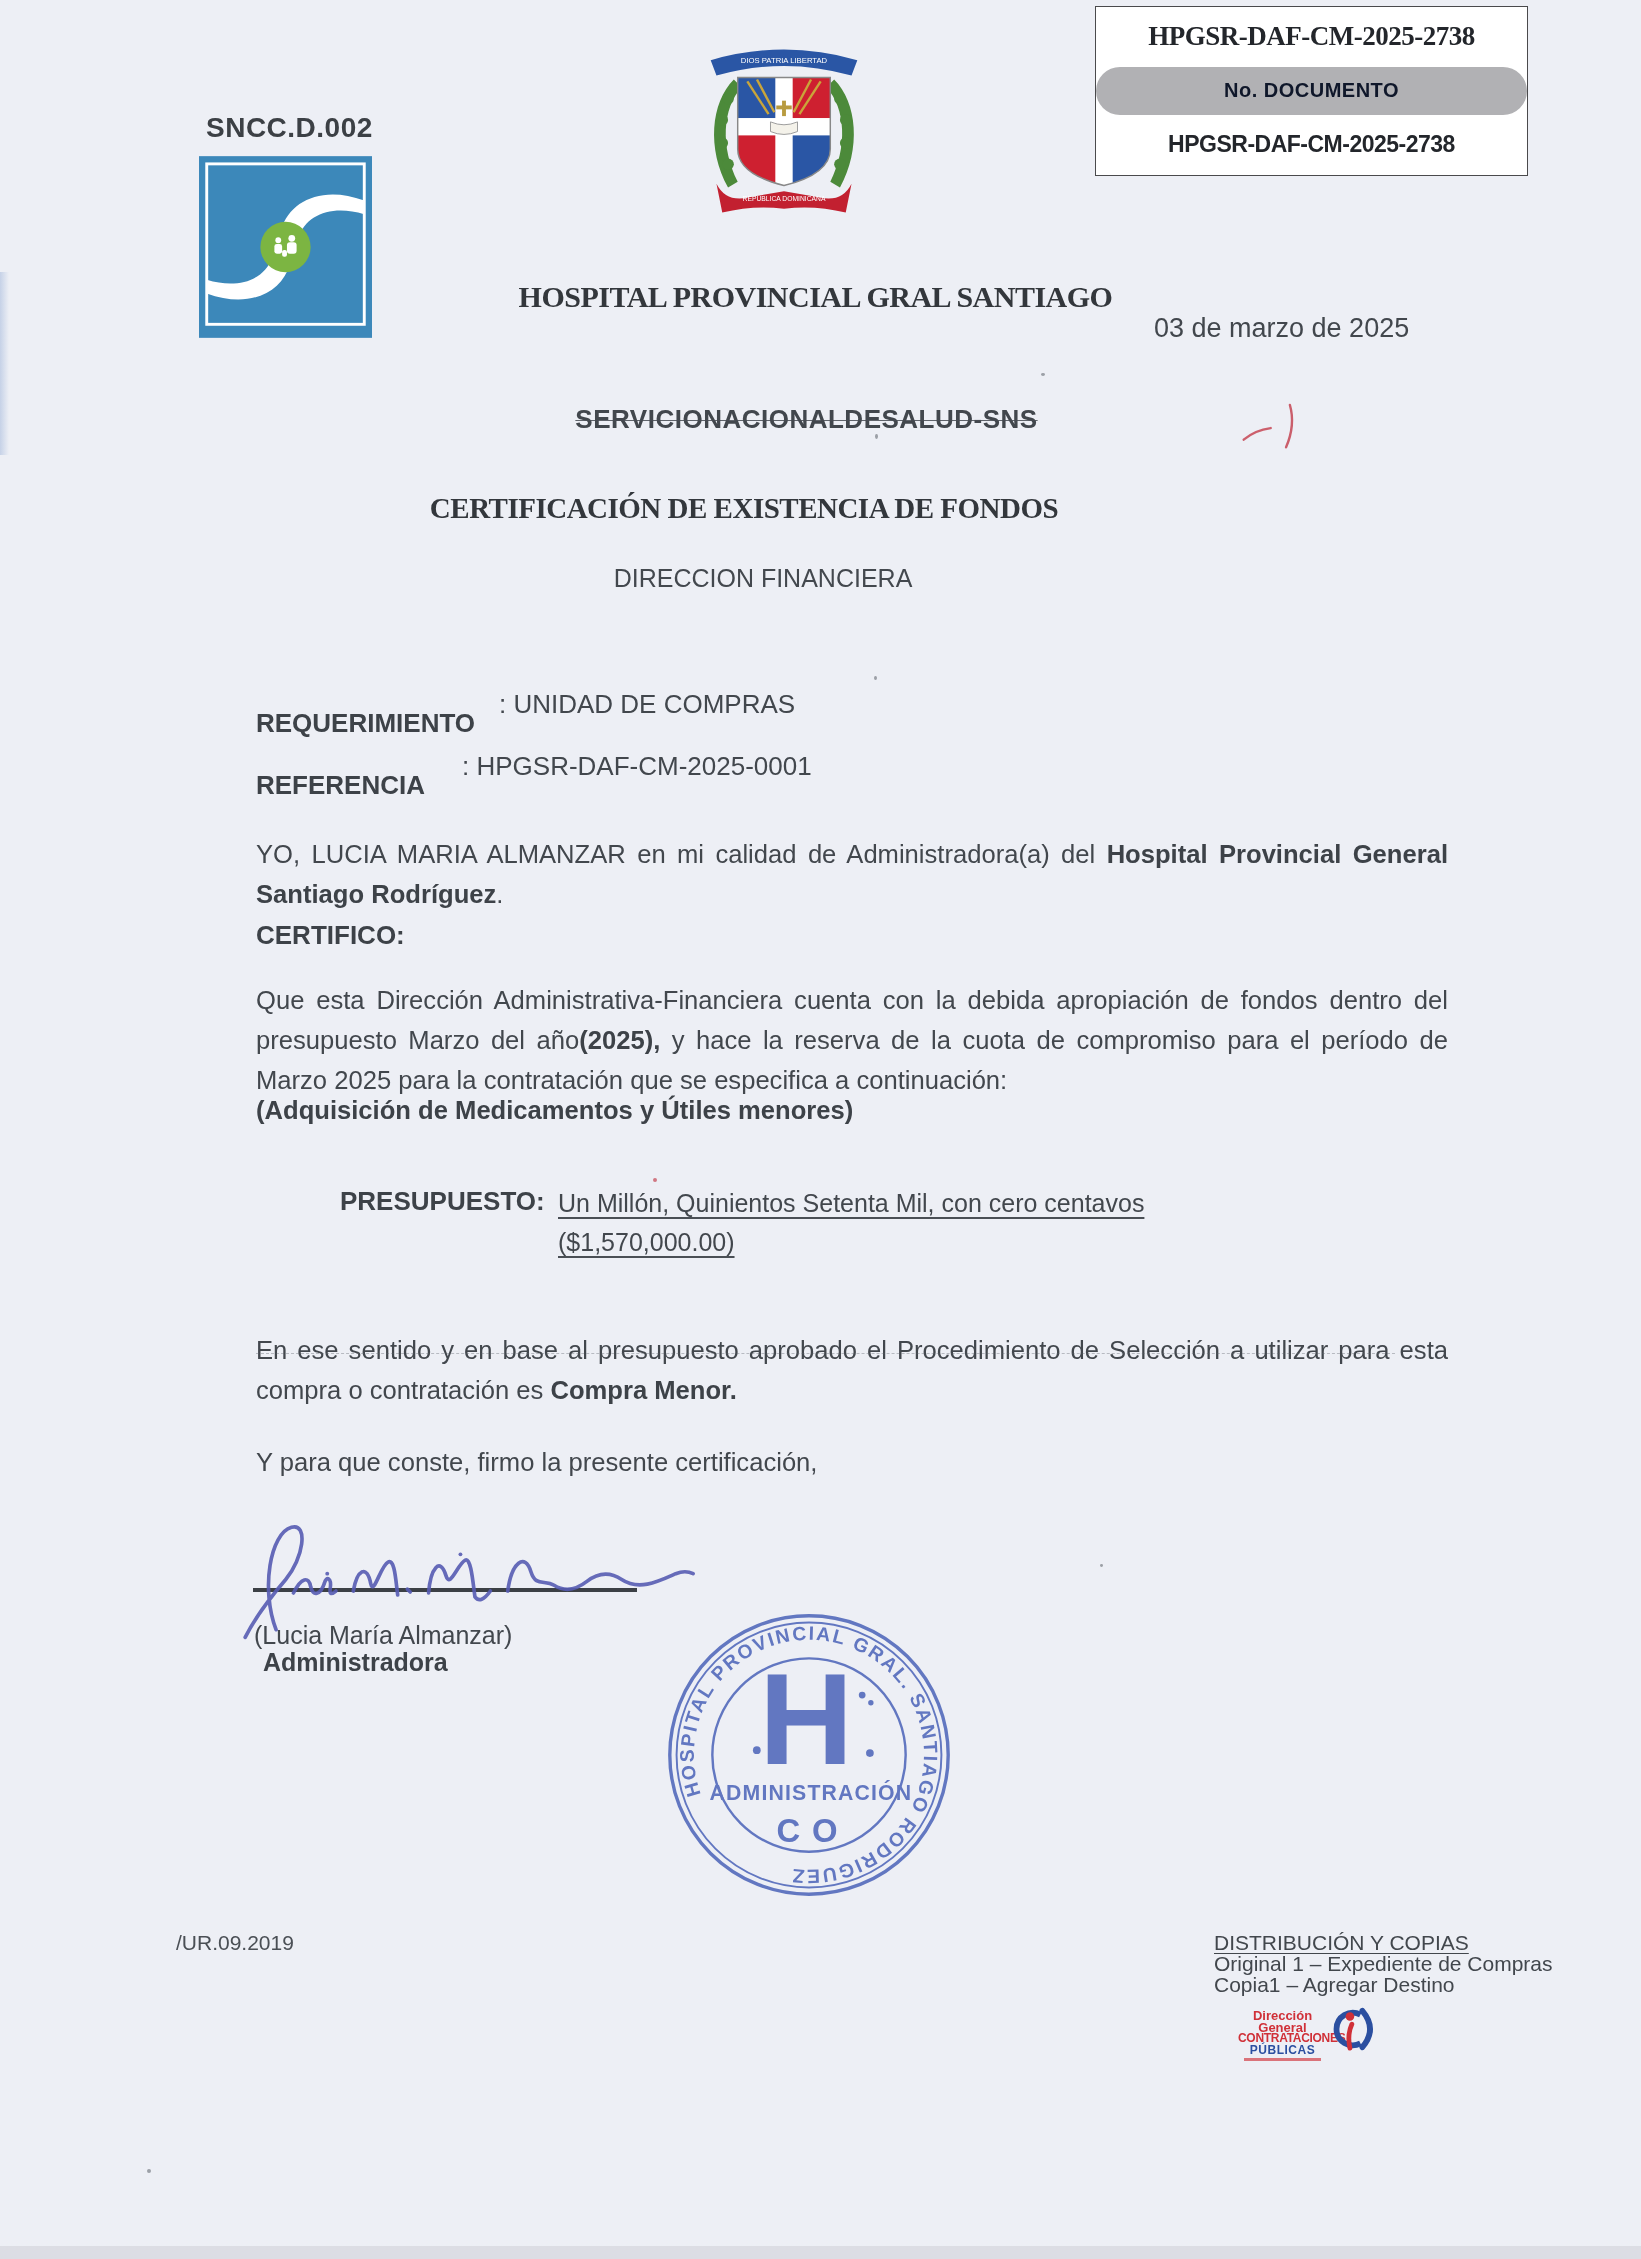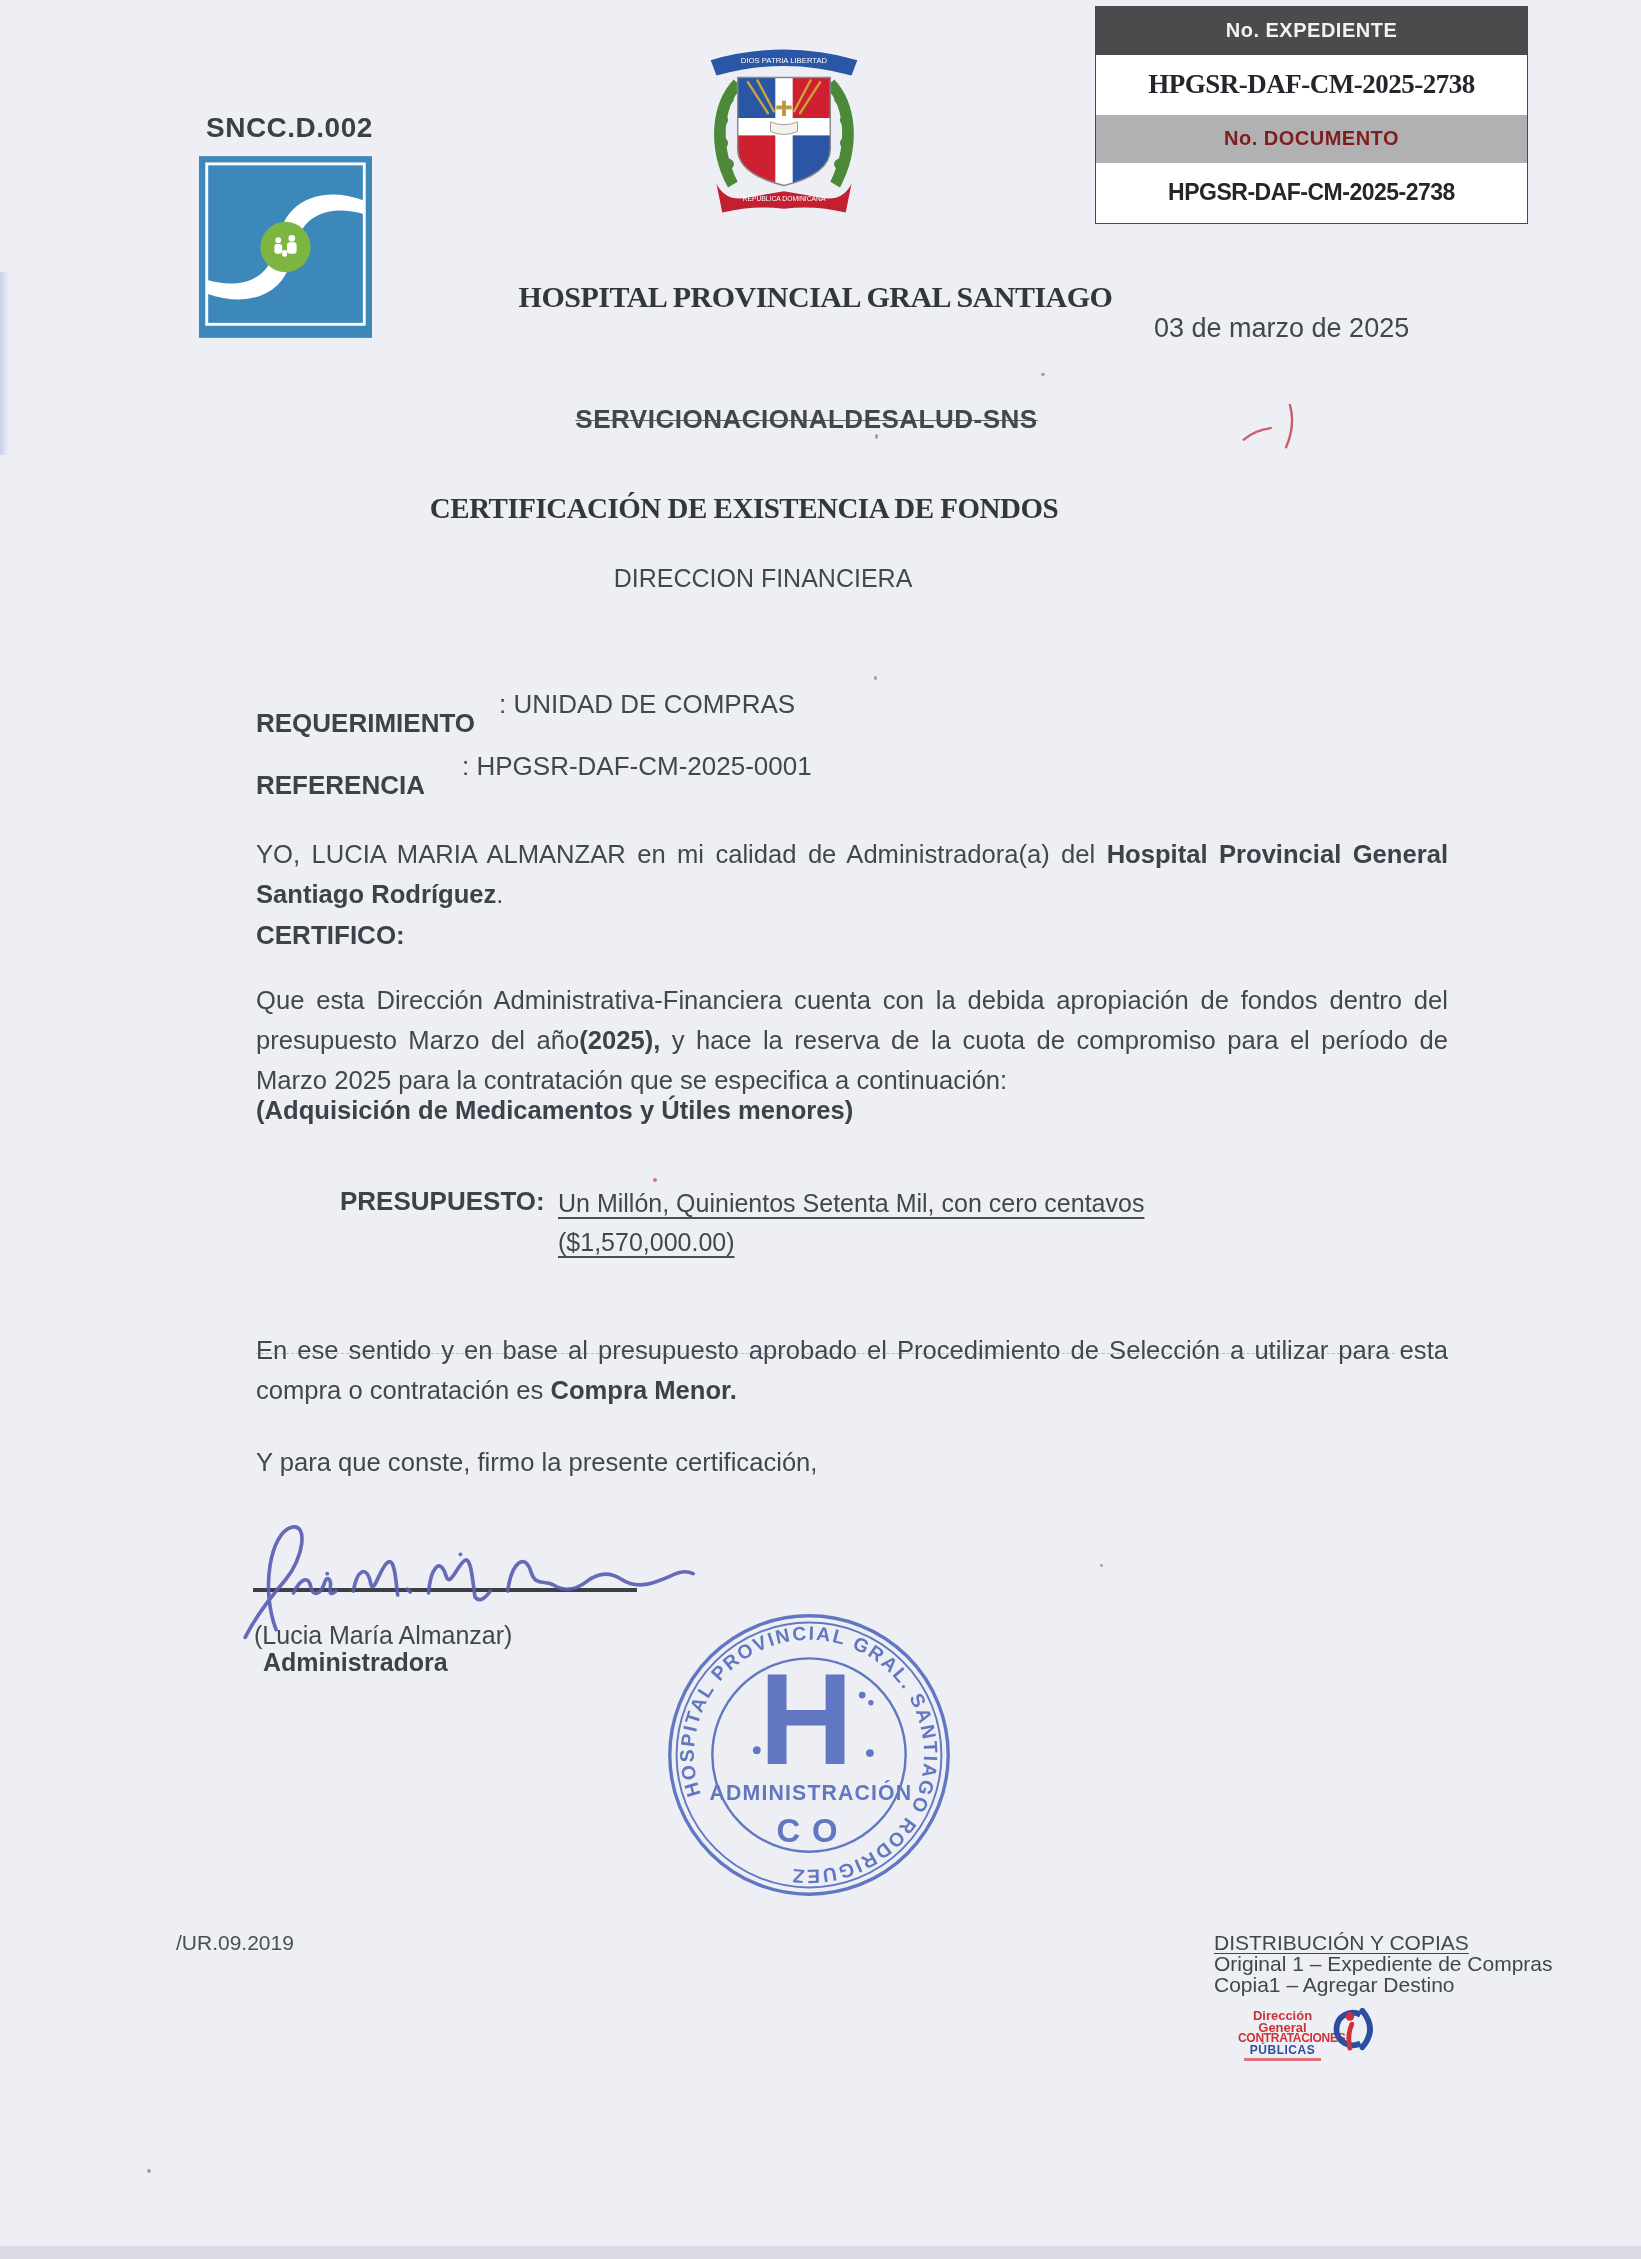--- a/index.html
+++ b/index.html
@@ -13,21 +13,21 @@
     position:relative;width:1641px;height:2259px;background:var(--paper);
     font-family:"Liberation Sans",sans-serif;color:var(--ink);overflow:hidden;
   }
   .abs{position:absolute;}
 
   
   .exp-box{left:1095px;top:5.8px;width:431px;border:1.9px solid #4a4a4c;background:#fff;}
   .exp-box .hdr{height:48px;display:flex;align-items:center;justify-content:center;
     font-weight:bold;font-size:20px;letter-spacing:0.5px;}
   .exp-box .hdr.dark{background:var(--box-header-dark);color:#f2f2f2;}
-  .exp-box .hdr.gray{background:var(--box-header-gray);color:#7f1d1d;}
+  .exp-box .hdr.gray{background:var(--box-header-gray);color:#0f172a;border-radius:24px;}
   .exp-box .val{height:60px;display:flex;align-items:center;justify-content:center;color:#23262b;}
   .exp-box .val.serif{font-family:"Liberation Serif",serif;font-weight:bold;font-size:27px;letter-spacing:-0.5px;}
   .exp-box .val.sans{font-weight:bold;font-size:23px;letter-spacing:-0.5px;}
 
   
   .form-code{left:206px;top:112px;font-weight:bold;font-size:28px;color:#3c4045;letter-spacing:0.5px;}
   .sns-logo{left:199px;top:156px;}
 
   
   .coat{left:699px;top:37px;}
@@ -86,21 +86,20 @@
   .edge-smudge{left:0;top:272px;width:8.7px;height:183px;
     background:linear-gradient(to right,rgba(125,155,205,.35),rgba(125,155,205,0));}
   .bottom-strip{left:0;bottom:0;width:100%;height:13.5px;background:rgba(188,190,198,.35);}
 </style>
 </head>
 <body>
 
 <div id="page">
 
   <div class="abs exp-box">
-    <div class="hdr dark">No. EXPEDIENTE</div>
     <div class="val serif">HPGSR-DAF-CM-2025-2738</div>
     <div class="hdr gray">No. DOCUMENTO</div>
     <div class="val sans">HPGSR-DAF-CM-2025-2738</div>
   </div>
 
   <div class="abs form-code">SNCC.D.002</div>
   <svg class="abs sns-logo" width="173" height="182" viewBox="0 0 179 188">
     <rect x="0" y="0" width="179" height="188" fill="var(--sns-blue)"></rect>
     <rect x="8" y="8" width="163" height="166" fill="none" stroke="#fff" stroke-width="3"></rect>
     <path d="M171,46 C128,30 94,46 85,76 L103,84 C111,60 138,50 171,60 Z" fill="#fff"></path>

